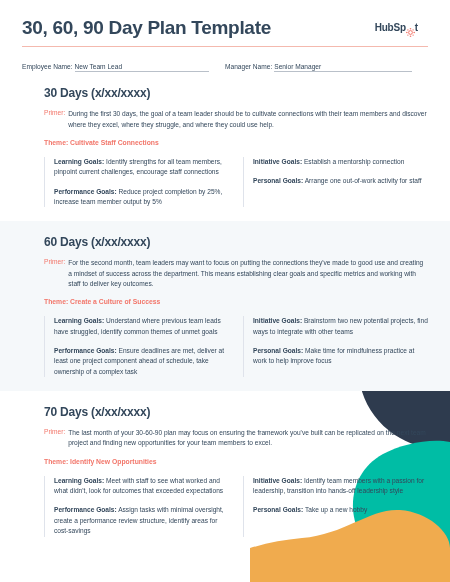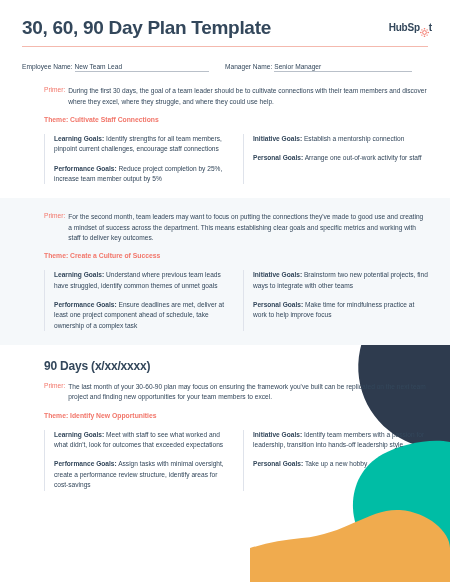--- a/index.html
+++ b/index.html
@@ -15,21 +15,21 @@
     background: #ffffff;
     overflow: hidden;
   }
 
   
   .blobs { position: absolute; right: 0; bottom: 0; width: 200px; height: 240px; z-index: 0; pointer-events: none; }
 
   
   .header {
     position: relative; z-index: 2;
-    padding: 18px 18px 0 22px;
+    padding: 18px 32px 0 22px;
     display: flex; align-items: flex-start; justify-content: space-between;
   }
   .doc-title {
     font-size: 19px; font-weight: bold; color: #33475b;
     letter-spacing: -0.3px; line-height: 1.1;
   }
   .logo { display: flex; align-items: center; margin-top: 4px; }
   .logo-text { font-size: 10px; font-weight: bold; color: #33475b; letter-spacing: -0.2px; }
   .logo-mark { position: relative; display: inline-block; width: 9px; height: 9px; vertical-align: -1px; }
 
@@ -123,20 +123,21 @@
       <span class="field-value">New Team Lead</span>
     </div>
     <div class="field">
       <span class="field-label">Manager Name:</span>
       <span class="field-value">Senior Manager</span>
     </div>
   </div>
 
   <div id="sections-host">
       <div class="section">
+        <div class="sec-title">30 Days (x/xx/xxxx)</div>
         <div class="primer">
           <span class="primer-label">Primer:</span>
           <span class="primer-text">During the first 30 days, the goal of a team leader should be to cultivate connections with their team members and discover where they excel, where they struggle, and where they could use help.</span>
         </div>
         <div class="theme">Theme: Cultivate Staff Connections</div>
         <div class="goals">
           <div class="goal-col">
             <div class="goal-block">
               <div class="goal-text"><b>Learning Goals:</b> <span>Identify strengths for all team members, pinpoint current challenges, encourage staff connections</span></div>
             </div>
@@ -148,20 +149,21 @@
             <div class="goal-block">
               <div class="goal-text"><b>Initiative Goals:</b> <span>Establish a mentorship connection</span></div>
             </div>
             <div class="goal-block">
               <div class="goal-text"><b>Personal Goals:</b> <span>Arrange one out-of-work activity for staff</span></div>
             </div>
           </div>
         </div>
       </div>
       <div class="section tinted">
+        <div class="sec-title">60 Days (x/xx/xxxx)</div>
         <div class="primer">
           <span class="primer-label">Primer:</span>
           <span class="primer-text">For the second month, team leaders may want to focus on putting the connections they've made to good use and creating a mindset of success across the department. This means establishing clear goals and specific metrics and working with staff to deliver key outcomes.</span>
         </div>
         <div class="theme">Theme: Create a Culture of Success</div>
         <div class="goals">
           <div class="goal-col">
             <div class="goal-block">
               <div class="goal-text"><b>Learning Goals:</b> <span>Understand where previous team leads have struggled, identify common themes of unmet goals</span></div>
             </div>
@@ -173,21 +175,21 @@
             <div class="goal-block">
               <div class="goal-text"><b>Initiative Goals:</b> <span>Brainstorm two new potential projects, find ways to integrate with other teams</span></div>
             </div>
             <div class="goal-block">
               <div class="goal-text"><b>Personal Goals:</b> <span>Make time for mindfulness practice at work to help improve focus</span></div>
             </div>
           </div>
         </div>
       </div>
       <div class="section">
-        <div class="sec-title">90 Days (x/xx/xxxx)</div>
+        <div class="sec-title">70 Days (x/xx/xxxx)</div>
         <div class="primer">
           <span class="primer-label">Primer:</span>
           <span class="primer-text">The last month of your 30-60-90 plan may focus on ensuring the framework you've built can be replicated on the next team project and finding new opportunities for your team members to excel.</span>
         </div>
         <div class="theme">Theme: Identify New Opportunities</div>
         <div class="goals">
           <div class="goal-col">
             <div class="goal-block">
               <div class="goal-text"><b>Learning Goals:</b> <span>Meet with staff to see what worked and what didn't, look for outcomes that exceeded expectations</span></div>
             </div>

